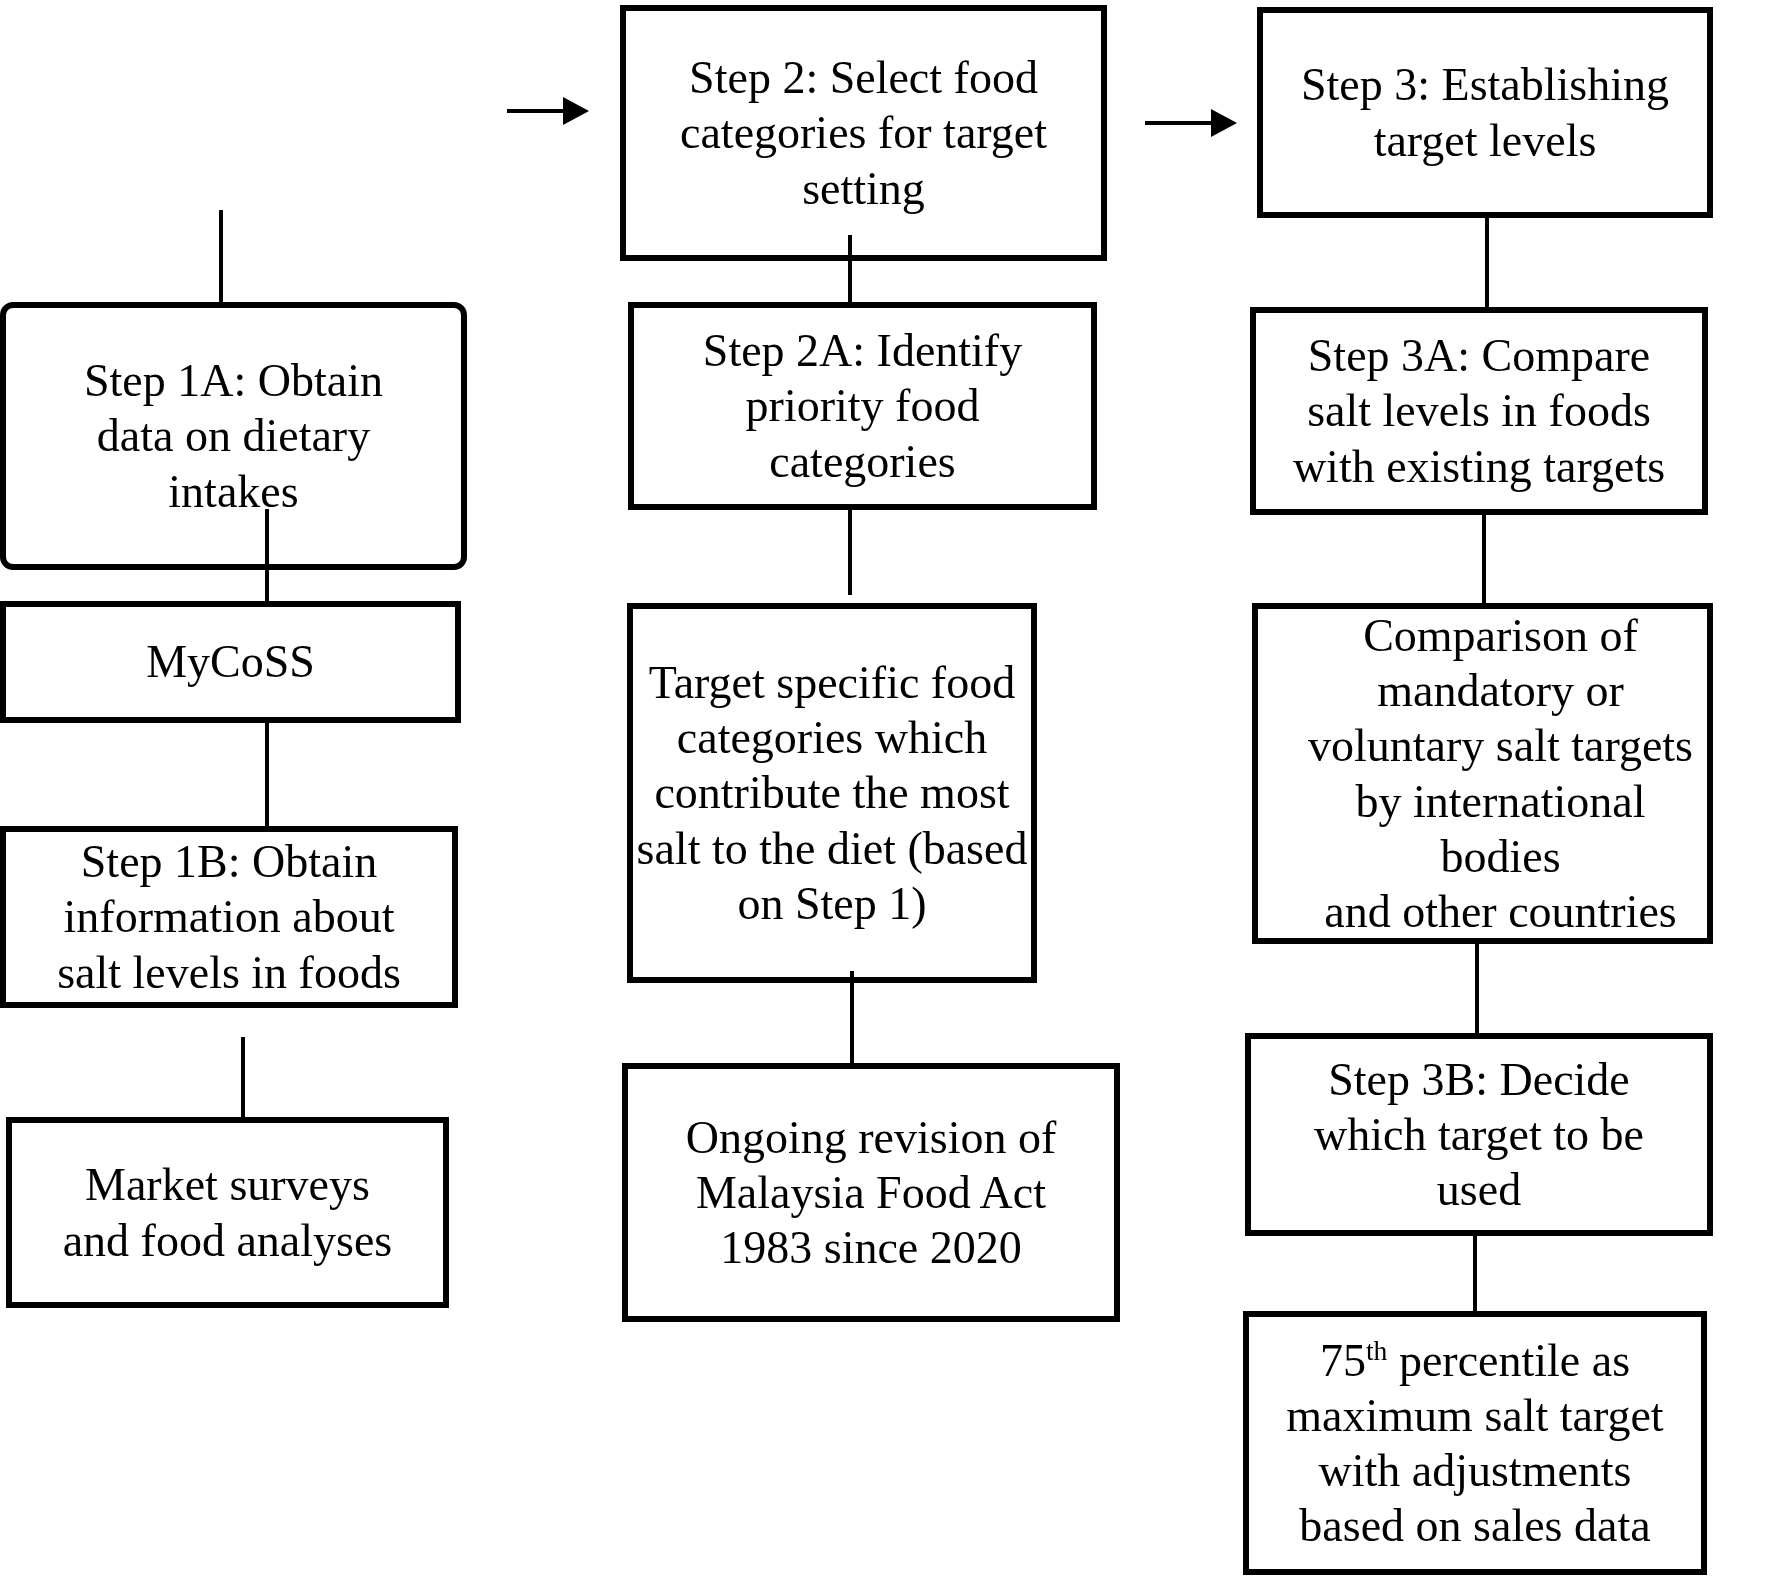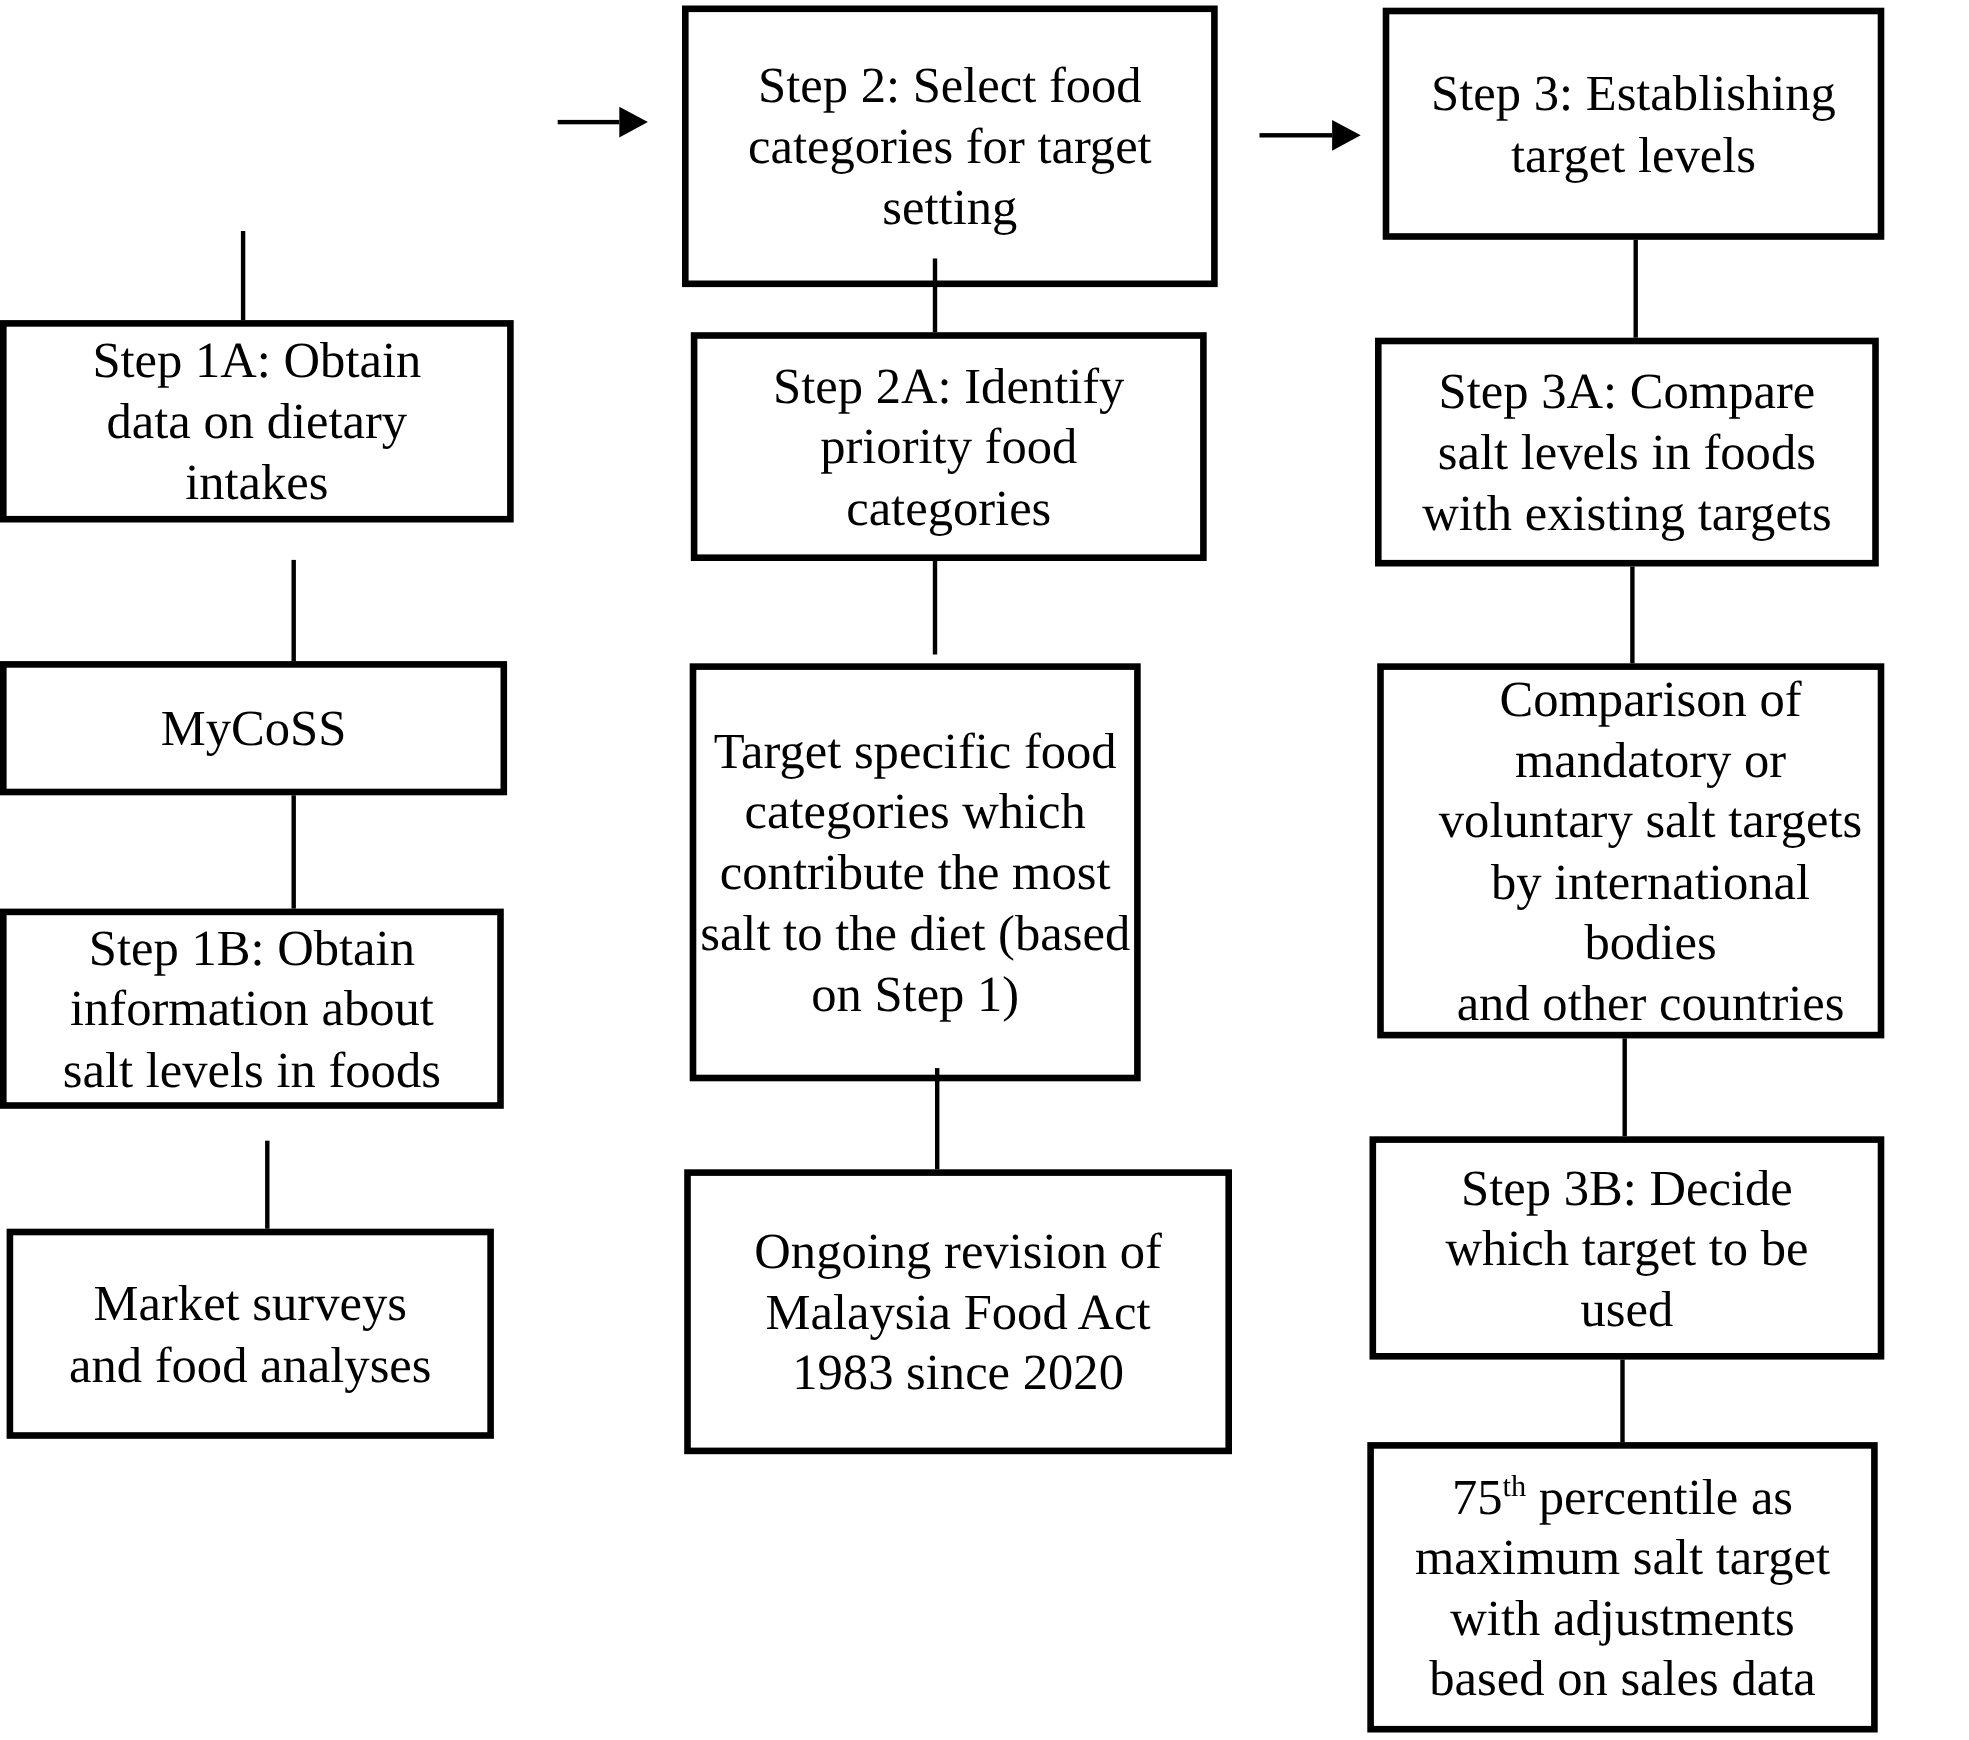--- a/index.html
+++ b/index.html
@@ -42,21 +42,21 @@
   }
   .arrow-line { height: 4px; background: var(--line, #000000); }
   .arrow-head {
     width: 0; height: 0;
     border-top: 14px solid transparent;
     border-bottom: 14px solid transparent;
     border-left: 26px solid var(--line, #000000);
   }
   
   .b-step1   { left: 4px;    top: 3px;    width: 466px; height: 208px; }
-  .b-step1a  { left: 0px;    top: 291px;  width: 467px; height: 184px; }
+  .b-step1a  { left: 0px;    top: 302px;  width: 467px; height: 268px; border-radius: 13px; }
   .b-mycoss  { left: 0px;    top: 601px;  width: 461px; height: 122px; }
   .b-step1b  { left: 0px;    top: 826px;  width: 458px; height: 182px; }
   .b-market  { left: 6px;    top: 1117px; width: 443px; height: 191px; }
   
   .b-step2   { left: 620px;  top: 5px;    width: 487px; height: 256px; }
   .b-step2a  { left: 628px;  top: 302px;  width: 469px; height: 208px; justify-content: center; }
   .b-target  { left: 627px;  top: 593px;  width: 410px; height: 380px; margin-top: 10px; }
   .b-ongoing { left: 622px;  top: 1063px; width: 498px; height: 259px; }
   
   .b-step3   { left: 1257px; top: 7px;    width: 456px; height: 211px; }

